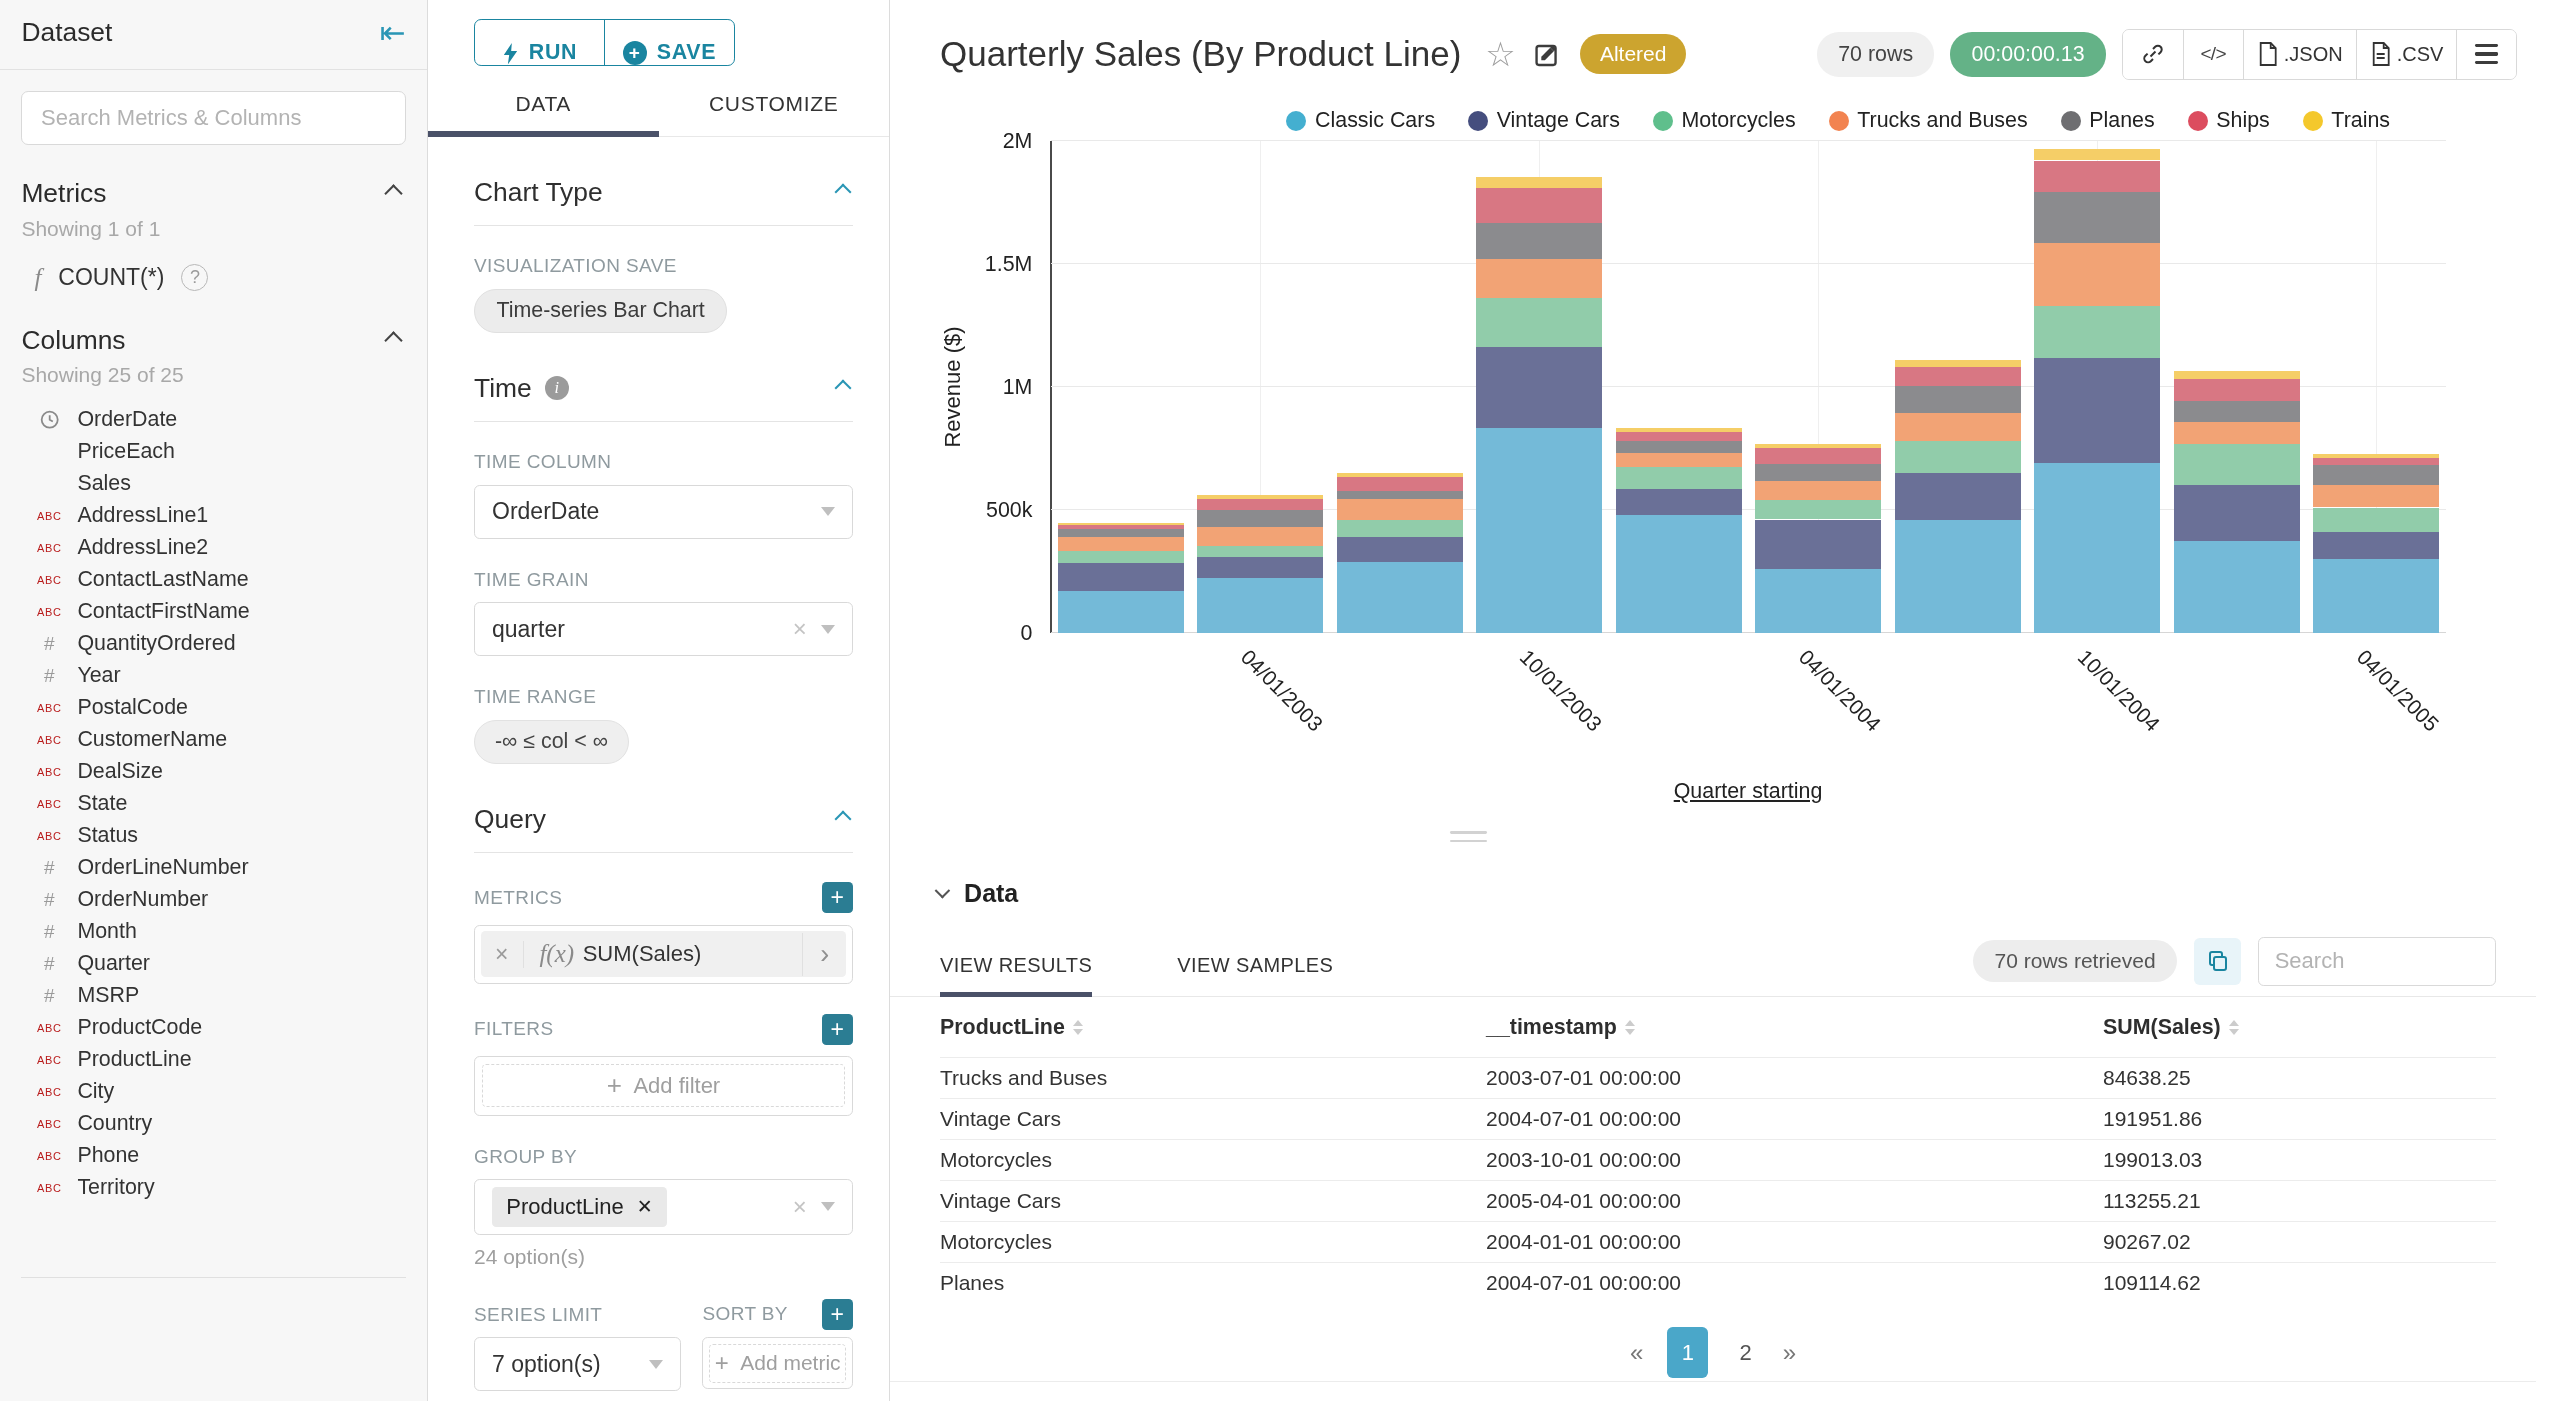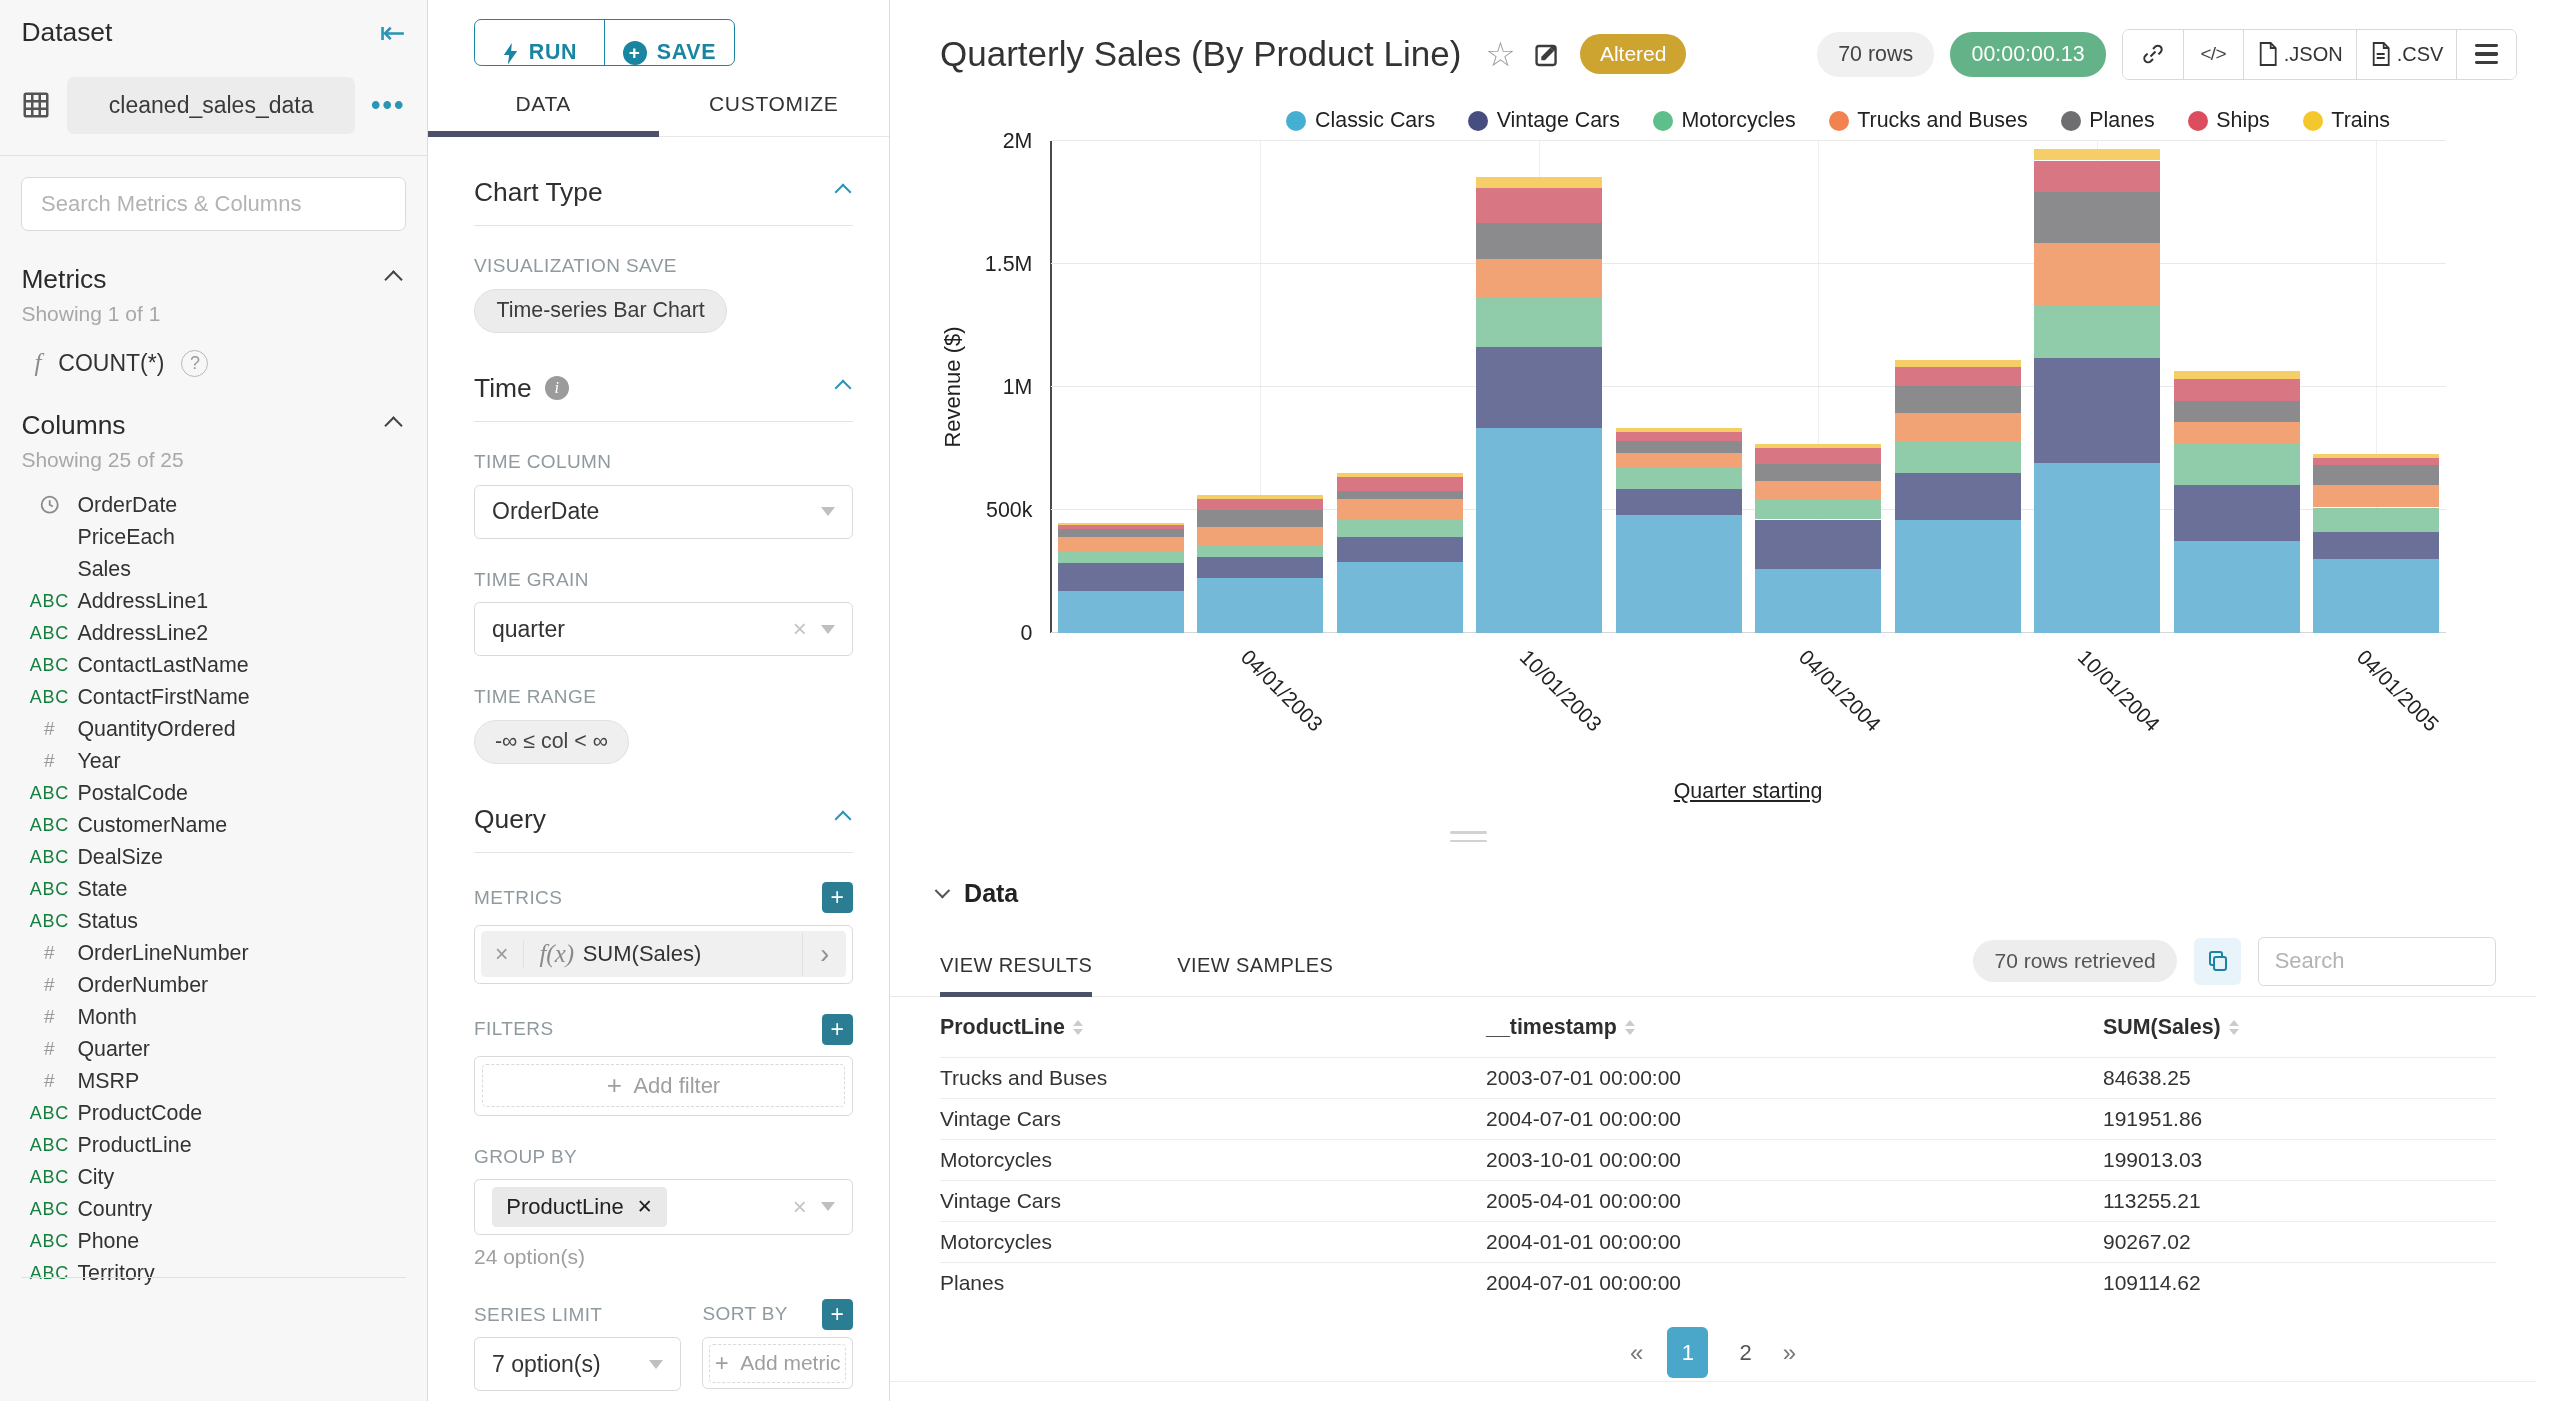--- a/index.html
+++ b/index.html
@@ -19,21 +19,21 @@
   .search-box input::placeholder, .s-search input::placeholder { color:#b3b3b3; }
   .sec-head-sb { margin-top:33px; display:flex; justify-content:space-between; align-items:center; font-size:26.4px; color:#2b2b2b; }
   .chev-up { width:13px; height:13px; border-left:2.9px solid #444; border-top:2.9px solid #444; transform:rotate(45deg); margin-right:5.7px; }
   .showing { font-size:21px; color:#a8a8a8; margin-top:7.1px; }
   .metric-row { display:flex; align-items:center; gap:17px; margin-top:23px; font-size:23px; padding-left:13px; }
   .fx-i { font-family:"Liberation Serif","DejaVu Serif",serif; font-style:italic; color:#8a8a8a; font-size:25px; }
   .qmark { width:27px; height:27px; border:1.4px solid #b8b8b8; border-radius:50%; color:#9a9a9a; font-size:18px; display:flex; align-items:center; justify-content:center; }
   .columns-list { margin-top:17px; }
   .col-row { display:flex; align-items:center; height:32px; }
   .col-ic { width:56px; display:flex; justify-content:center; align-items:center; color:#9a9a9a; flex-shrink:0; }
-  .abc { font-size:18px; letter-spacing:0.7px; color:#15803d; }
+  .abc { font-size:11px; letter-spacing:0.7px; color:#b91c1c; }
   .hash { font-size:19px; color:#9a9a9a; }
   .col-label { font-size:21.4px; color:#333; white-space:nowrap; }
   .sb-bottom-divider { position:absolute; left:21.4px; right:21.4px; top:1277px; height:0.7px; background:#e0e0e0; }
 
   
   .controls { width:462px; background:#fff; border-right:0.7px solid #dcdcdc; padding:18.6px 36px 0 46px; position:relative; flex-shrink:0; }
   .runsave { display:flex; border:1.4px solid #1a85a0; border-radius:7.1px; width:261px; height:47px; overflow:hidden; background:#fff; }
   .rs-btn { flex:1; display:flex; align-items:flex-end; justify-content:center; gap:10px; color:#1a85a0; font-size:21.4px; font-weight:bold; letter-spacing:0.7px; cursor:pointer; }
   .rs-btn + .rs-btn { border-left:1.4px solid #1a85a0; }
   .plus-circle { width:24px; height:24px; border-radius:50%; background:#1a85a0; color:#fff; font-size:19px; display:flex; align-items:center; justify-content:center; }
@@ -130,30 +130,20 @@
 </style>
 </head>
 <body>
 
 <div class="app">
 
   <div class="sidebar">
     <div class="sb-head">
       <span>Dataset</span>
       <span class="collapse-ic">⇤</span>
-    </div>
-    <div class="dataset-row">
-      <span>
-        <svg width="30" height="30" viewBox="0 0 24 24" fill="none" stroke="#555" stroke-width="2">
-            <rect x="3" y="3" width="18" height="18" rx="1"></rect>
-            <path d="M3 9h18M3 15h18M9 3v18M15 3v18"></path>
-          </svg>
-      </span>
-      <div class="dataset-pill">cleaned_sales_data</div>
-      <span class="dots">•••</span>
     </div>
     <div class="sb-divider"></div>
     <div class="search-box">
       <input placeholder="Search Metrics &amp; Columns" style="">
     </div>
     <div class="sec-head-sb">
       <span>Metrics</span>
       <span class="chev-up"></span>
     </div>
     <div class="showing">Showing 1 of 1</div>

